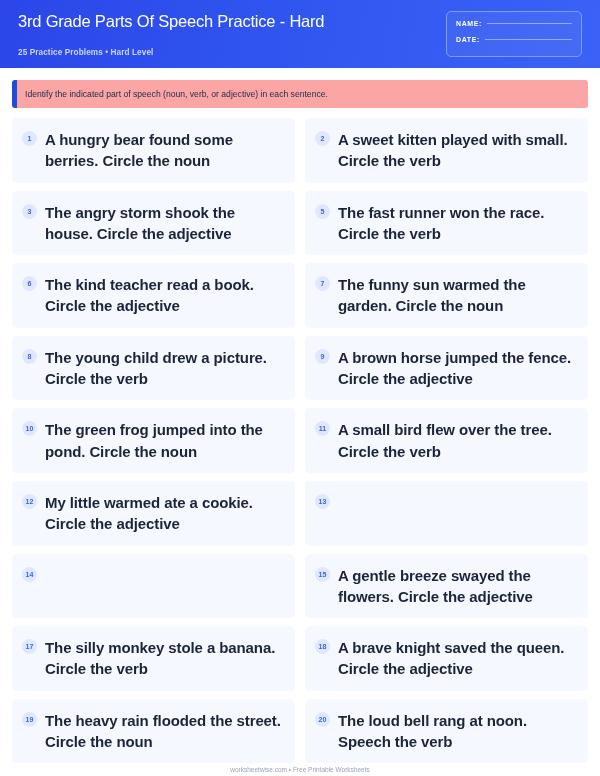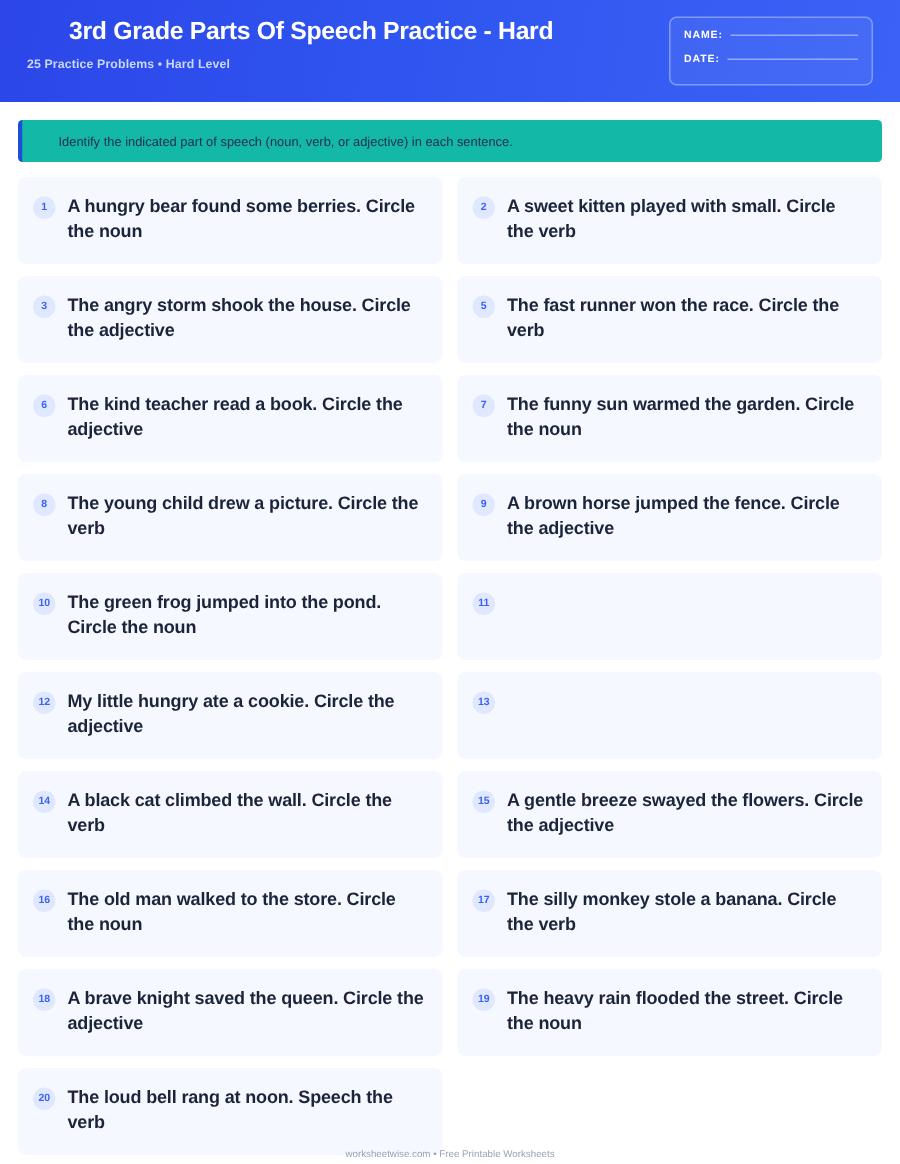--- a/index.html
+++ b/index.html
@@ -21,27 +21,26 @@
   .header {
     position: relative;
     height: 68px;
     background: linear-gradient(100deg, #2c46e8 0%, #2f55f0 45%, #3b62f6 100%);
     padding: 12px 18px 0 18px;
     overflow: hidden;
   }
   .header-title {
     color: #ffffff;
     font-size: 16.5px;
-    font-weight: bold;
+    font-weight: normal;
     letter-spacing: -0.2px;
     line-height: 1.2;
-    margin-left: 28px;
   }
   .header-sub {
-    margin-top: 6px;
+    margin-top: 16px;
     color: #c9d6fd;
     font-size: 8.2px;
     font-weight: bold;
     letter-spacing: 0.1px;
   }
   .name-box {
     position: absolute;
     right: 18px;
     top: 11px;
     width: 136px;
@@ -61,24 +60,24 @@
   }
   .nb-line {
     flex: 1;
     height: 1px;
     background: #93abfb;
   }
 
   
   .instruction {
     margin: 12px 12px 0 12px;
-    background: #14b8a6;
-    border-left: 3px solid #1d4ed8;
+    background: #fca5a5;
+    border-left: 5px solid #1d4ed8;
     border-radius: 3px;
-    padding: 9px 24px;
+    padding: 9px 8px;
   }
   .instruction-text {
     font-size: 8.6px;
     color: #20304e;
   }
 
   
   .grid {
     margin: 10px 12px 0 12px;
     display: grid;
@@ -103,21 +102,21 @@
     color: #3b62f6;
     font-size: 7px;
     font-weight: bold;
     display: flex;
     align-items: center;
     justify-content: center;
     margin-top: 2px;
     margin-right: 8px;
   }
   .ptext {
-    font-size: 12px;
+    font-size: 15px;
     font-weight: bold;
     color: #1b2438;
     line-height: 1.42;
     letter-spacing: -0.1px;
   }
 
   
   .footer {
     position: absolute;
     bottom: 3px;
@@ -185,41 +184,37 @@
     <div class="problem">
       <div class="pnum">9</div>
       <div class="ptext">A brown horse jumped the fence. Circle the adjective</div>
     </div>
     <div class="problem">
       <div class="pnum">10</div>
       <div class="ptext">The green frog jumped into the pond. Circle the noun</div>
     </div>
     <div class="problem">
       <div class="pnum">11</div>
+      <div class="ptext">A small bird flew over the tree. Circle the verb</div>
     </div>
     <div class="problem">
       <div class="pnum">12</div>
-      <div class="ptext">My little hungry ate a cookie. Circle the adjective</div>
+      <div class="ptext">My little warmed ate a cookie. Circle the adjective</div>
     </div>
     <div class="problem">
       <div class="pnum">13</div>
     </div>
     <div class="problem">
       <div class="pnum">14</div>
-      <div class="ptext">A black cat climbed the wall. Circle the verb</div>
     </div>
     <div class="problem">
       <div class="pnum">15</div>
       <div class="ptext">A gentle breeze swayed the flowers. Circle the adjective</div>
     </div>
     <div class="problem">
-      <div class="pnum">16</div>
-      <div class="ptext">The old man walked to the store. Circle the noun</div>
-    </div>
-    <div class="problem">
       <div class="pnum">17</div>
       <div class="ptext">The silly monkey stole a banana. Circle the verb</div>
     </div>
     <div class="problem">
       <div class="pnum">18</div>
       <div class="ptext">A brave knight saved the queen. Circle the adjective</div>
     </div>
     <div class="problem">
       <div class="pnum">19</div>
       <div class="ptext">The heavy rain flooded the street. Circle the noun</div>

